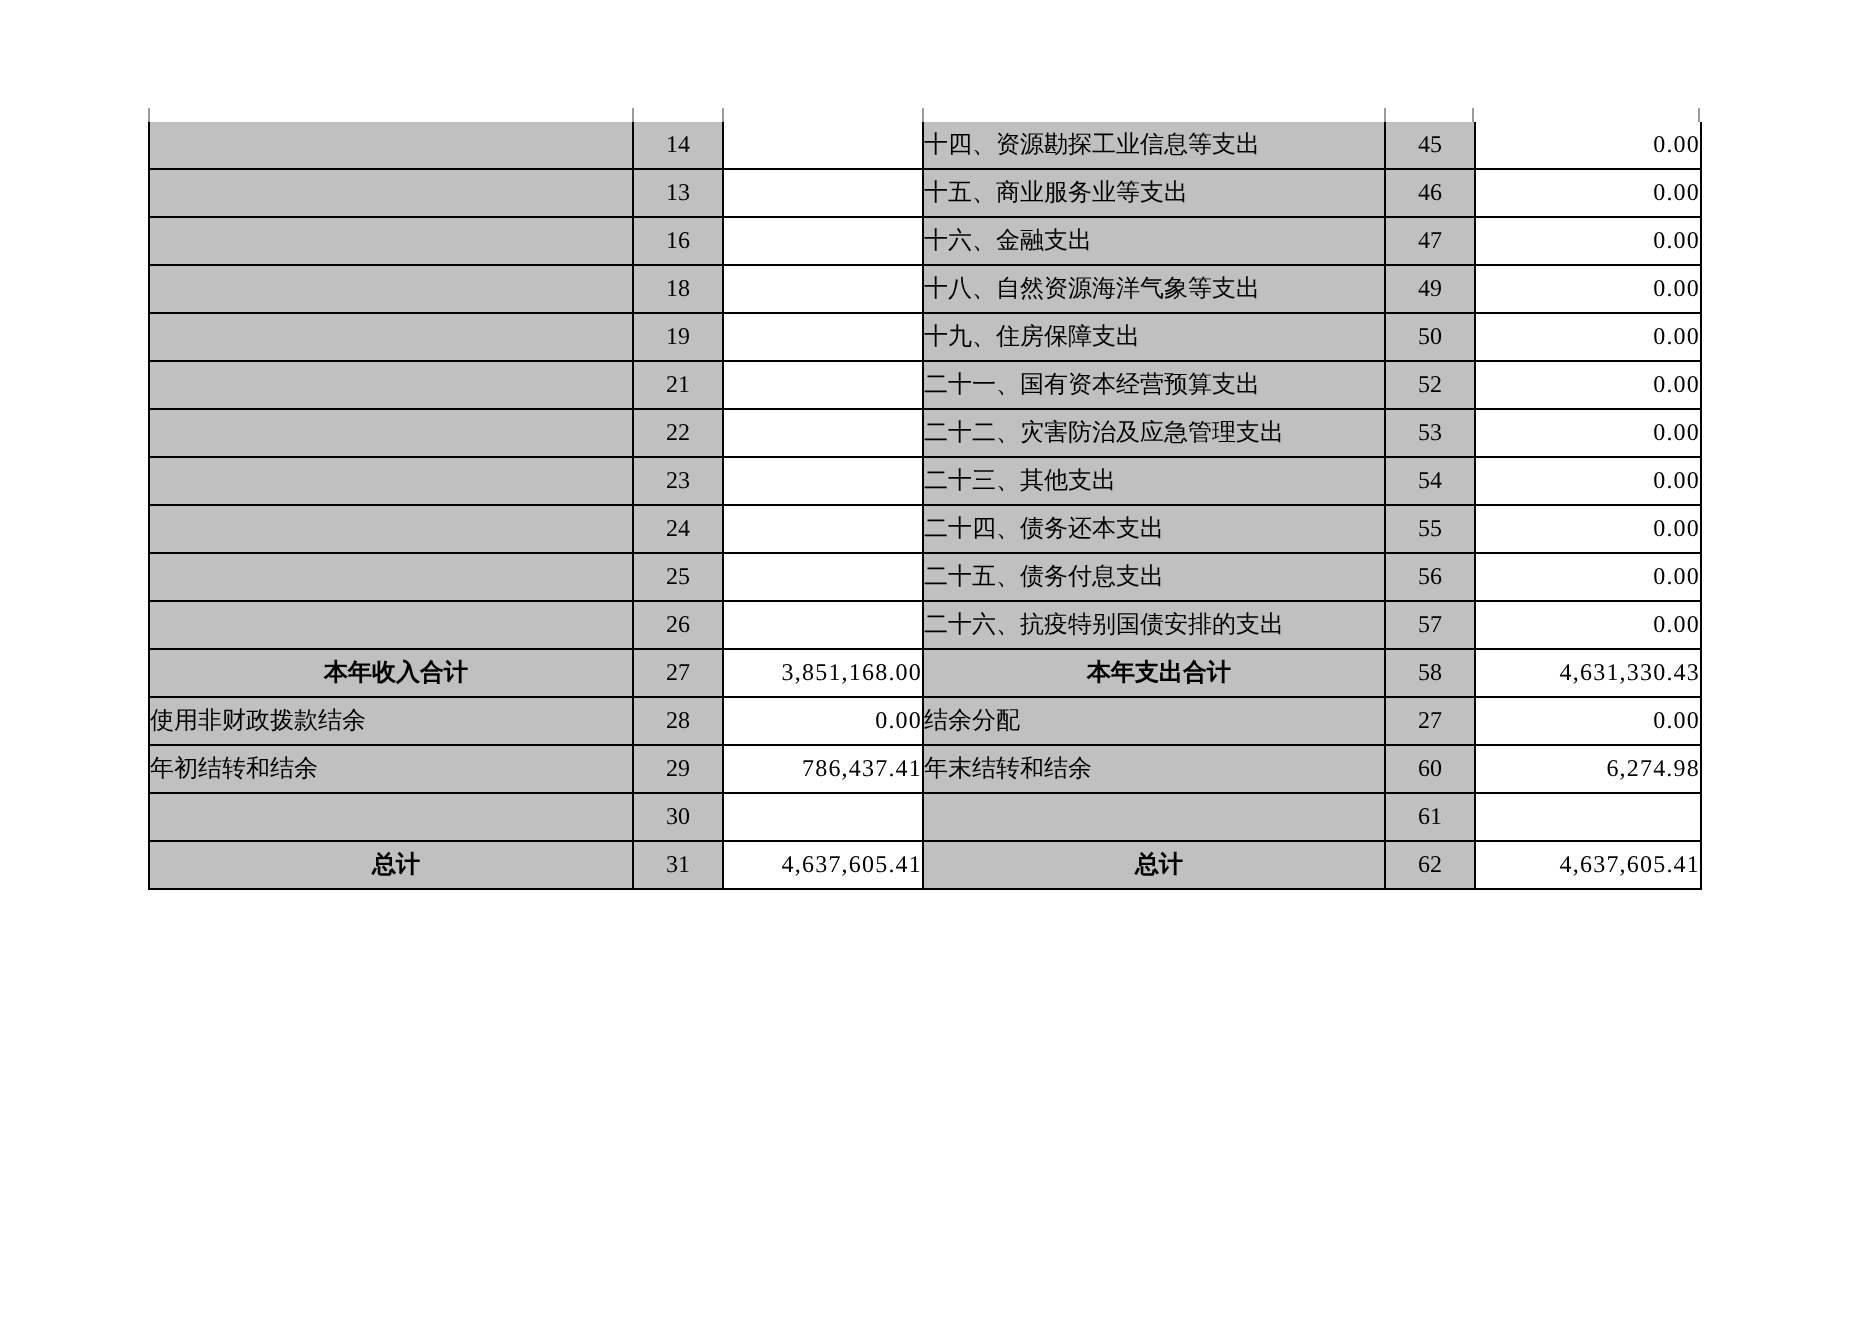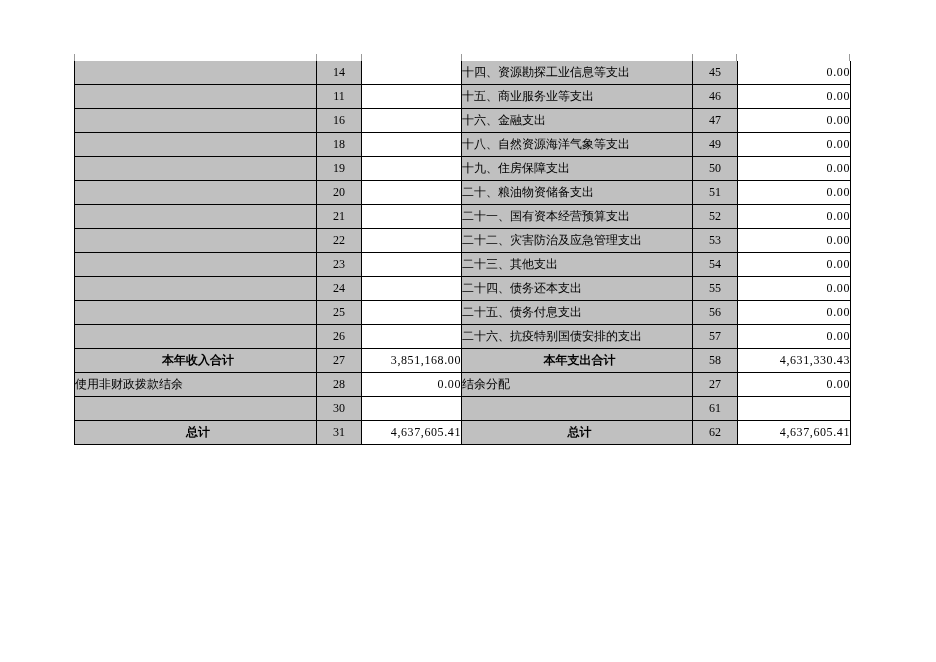--- a/index.html
+++ b/index.html
@@ -93,21 +93,21 @@
         <tr>
           <td class="label"></td>
           <td class="num">14</td>
           <td class="amount"></td>
           <td class="label">十四、资源勘探工业信息等支出</td>
           <td class="num">45</td>
           <td class="amount">0.00</td>
         </tr>
         <tr>
           <td class="label"></td>
-          <td class="num">11</td>
+          <td class="num">13</td>
           <td class="amount"></td>
           <td class="label">十五、商业服务业等支出</td>
           <td class="num">46</td>
           <td class="amount">0.00</td>
         </tr>
         <tr>
           <td class="label"></td>
           <td class="num">16</td>
           <td class="amount"></td>
           <td class="label">十六、金融支出</td>
@@ -121,28 +121,20 @@
           <td class="label">十八、自然资源海洋气象等支出</td>
           <td class="num">49</td>
           <td class="amount">0.00</td>
         </tr>
         <tr>
           <td class="label"></td>
           <td class="num">19</td>
           <td class="amount"></td>
           <td class="label">十九、住房保障支出</td>
           <td class="num">50</td>
-          <td class="amount">0.00</td>
-        </tr>
-        <tr>
-          <td class="label"></td>
-          <td class="num">20</td>
-          <td class="amount"></td>
-          <td class="label">二十、粮油物资储备支出</td>
-          <td class="num">51</td>
           <td class="amount">0.00</td>
         </tr>
         <tr>
           <td class="label"></td>
           <td class="num">21</td>
           <td class="amount"></td>
           <td class="label">二十一、国有资本经营预算支出</td>
           <td class="num">52</td>
           <td class="amount">0.00</td>
         </tr>
@@ -196,20 +188,28 @@
         </tr>
         <tr>
           <td class="label">使用非财政拨款结余</td>
           <td class="num">28</td>
           <td class="amount">0.00</td>
           <td class="label">结余分配</td>
           <td class="num">27</td>
           <td class="amount">0.00</td>
         </tr>
         <tr>
+          <td class="label">年初结转和结余</td>
+          <td class="num">29</td>
+          <td class="amount">786,437.41</td>
+          <td class="label">年末结转和结余</td>
+          <td class="num">60</td>
+          <td class="amount">6,274.98</td>
+        </tr>
+        <tr>
           <td class="label"></td>
           <td class="num">30</td>
           <td class="amount"></td>
           <td class="label"></td>
           <td class="num">61</td>
           <td class="amount"></td>
         </tr>
         <tr>
           <td class="label total">总计</td>
           <td class="num">31</td>

